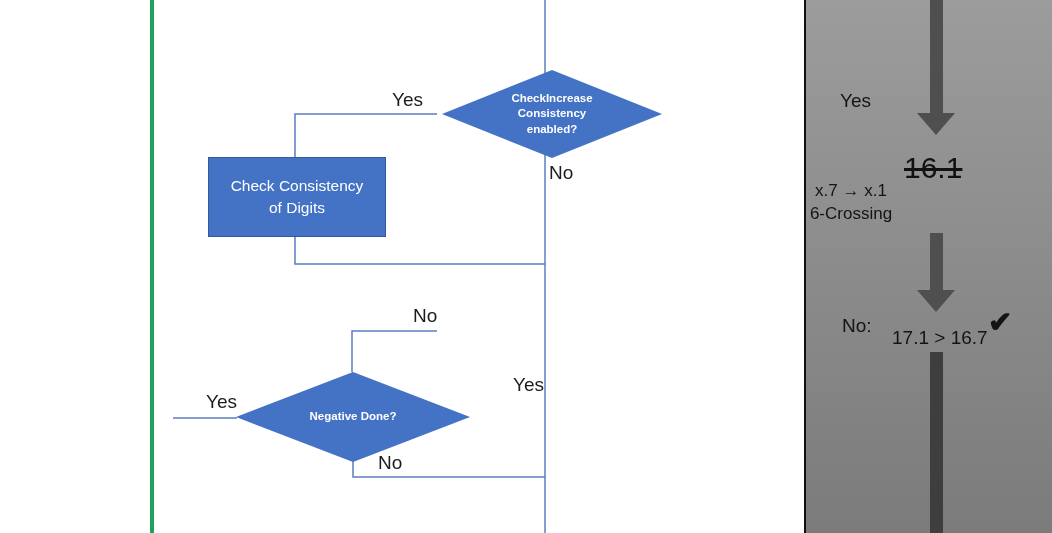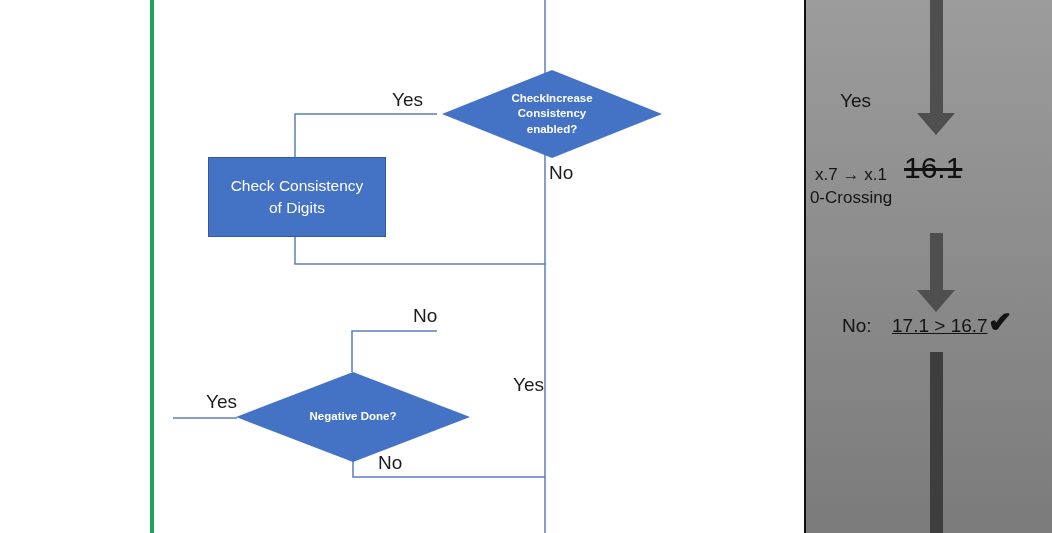--- a/index.html
+++ b/index.html
@@ -47,28 +47,28 @@
   }
   .arrow-shaft{position:absolute;width:13px;background:var(--arrow);}
   .arrow-head{
     position:absolute;width:0;height:0;
     border-left:19px solid transparent;border-right:19px solid transparent;
     border-top:22px solid var(--arrow);
   }
   .shaft-dark{background:var(--arrow-dark);}
   .panel-yes{position:absolute;left:34px;top:90px;font-size:19px;}
   .crossing-note{
-    position:absolute;left:0;top:164px;width:90px;text-align:center;
+    position:absolute;left:0;top:180px;width:90px;text-align:center;
     font-size:17px;line-height:1.33;
   }
   .big-values{position:absolute;left:98px;top:149px;font-size:30px;line-height:37px;color:#111;}
   .struck{text-decoration:line-through;text-decoration-thickness:3px;}
   .comparison-row{position:absolute;left:0;top:315px;width:248px;font-size:19px;}
   .cmp-prefix{position:absolute;left:36px;top:0;}
-  .cmp-expr{position:absolute;left:86px;top:0;text-decoration:underline;}
+  .cmp-expr{position:absolute;left:86px;top:12px;}
   .cmp-check{position:absolute;left:182px;top:-10px;font-size:29px;font-weight:bold;}
 </style>
 </head>
 <body>
 
 <div id="stage">
 
   <svg id="connector-svg">
     <line x1="545" y1="0" x2="545" y2="533"></line>
     <polyline points="437,114 295,114 295,157"></polyline>
@@ -106,21 +106,21 @@
 
   <div class="side-panel">
 
     <div class="arrow-shaft" style="left:124px;top:0;height:113px;"></div>
     <div class="arrow-head" style="left:111px;top:113px;"></div>
 
     <span class="panel-yes">Yes</span>
 
     <div class="crossing-note">
       <div>x.7 → x.1</div>
-      <div>0-Crossing</div>
+      <div>6-Crossing</div>
     </div>
 
     <div class="big-values">
       <div class="struck">16.1</div>
     </div>
 
     <div class="arrow-shaft" style="left:124px;top:233px;height:57px;"></div>
     <div class="arrow-head" style="left:111px;top:290px;"></div>
 
     <div class="comparison-row">

